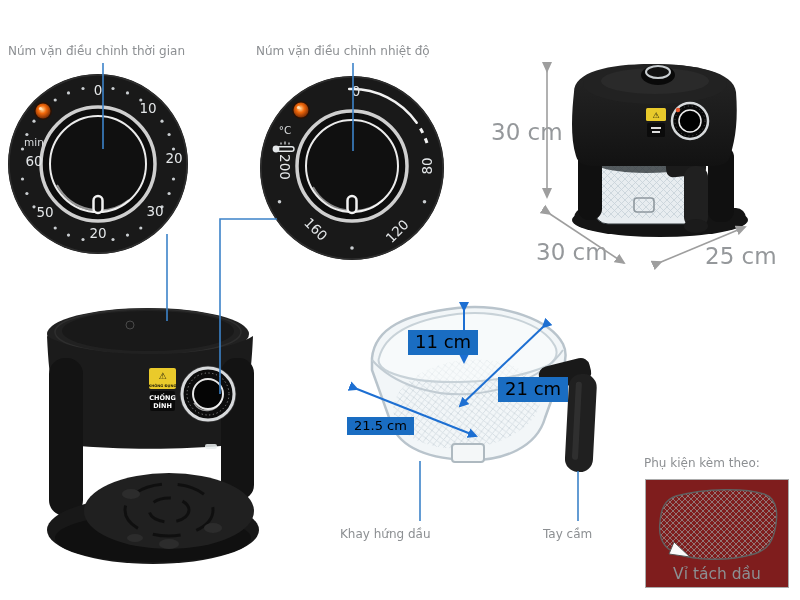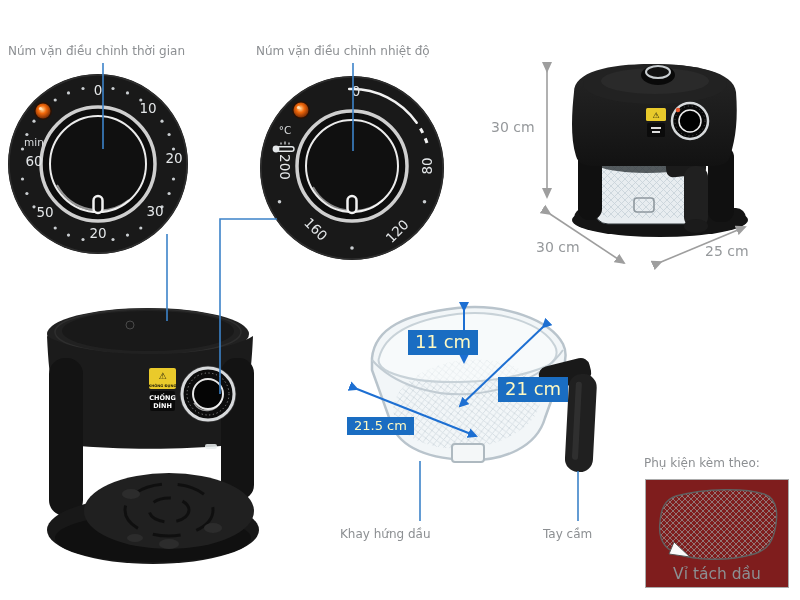--- a/index.html
+++ b/index.html
@@ -1,21 +1,21 @@
 <!DOCTYPE html>
 <html><head>
 <meta charset="utf-8">
 <style>
   html,body{margin:0;padding:0;background:#ffffff;}
   body{width:800px;height:600px;position:relative;overflow:hidden;
        font-family:"DejaVu Sans","Liberation Sans",sans-serif;}
   .abs{position:absolute;}
   .callout{color:#8c8f92;font-size:12px;white-space:nowrap;}
-  .dim-gray{color:#95989b;font-size:14px;white-space:nowrap;}
-  .dim-badge{background:#1a6dc2;color:#fef9c3;font-size:18px;line-height:1.25;
+  .dim-gray{color:#95989b;font-size:23px;white-space:nowrap;}
+  .dim-badge{background:#1a6dc2;color:#000000;font-size:18px;line-height:1.25;
              padding:1px 7px;white-space:nowrap;z-index:60;}
   .dial-box{width:186px;height:186px;z-index:10;}
   .tick{position:absolute;color:#e4e7e9;font-size:13.5px;
         transform:translate(-50%,-50%);z-index:12;}
   .tick.small{font-size:10.5px;color:#d8dbdd;}
   .acc-box{width:142px;height:107px;border:1px solid #ababab;background:#7f1d1d;z-index:10;}
   .acc-label{position:absolute;left:0;right:0;bottom:4px;text-align:center;
              color:#8c8f92;font-size:15.5px;}
   svg{display:block;}
 </style>

